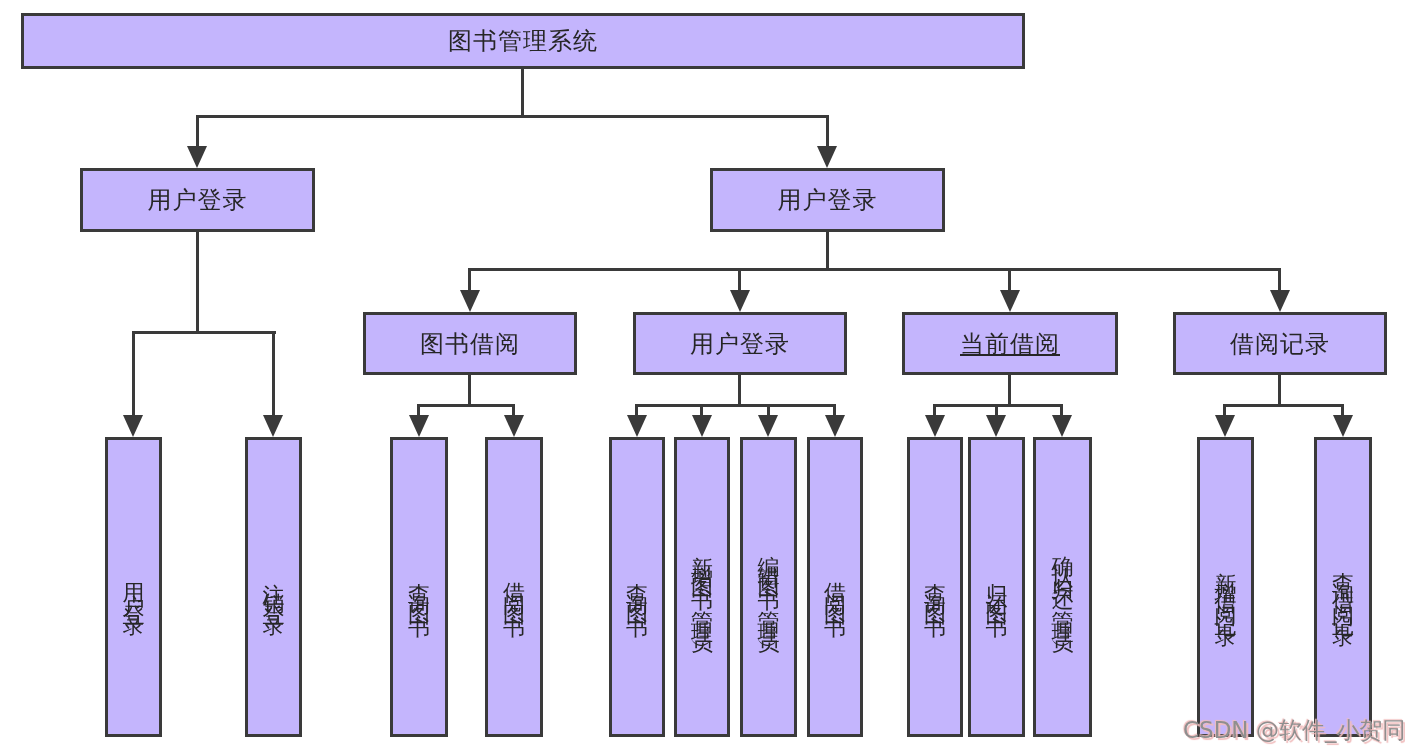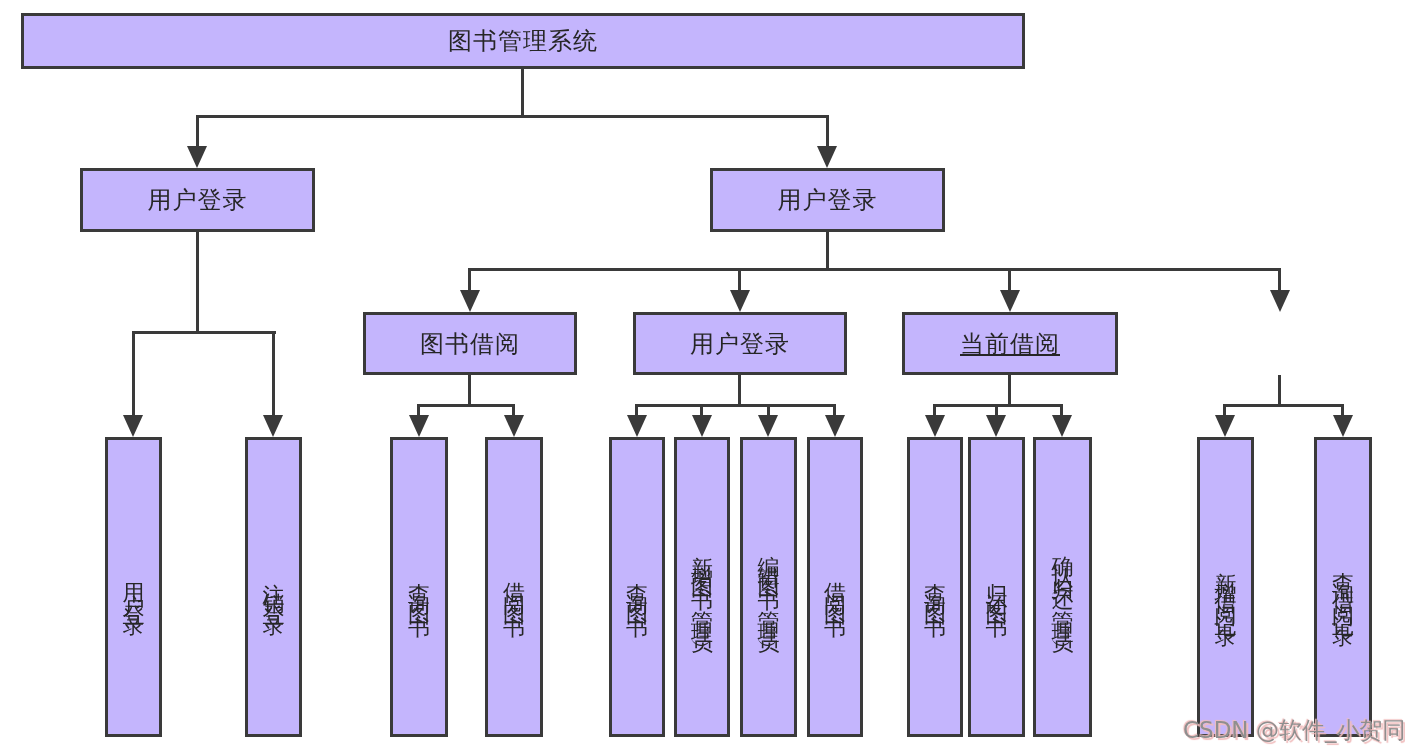--- a/index.html
+++ b/index.html
@@ -92,20 +92,23 @@
 
   <div class="box hbox" style="left:363px;top:312px;width:214px;height:63px;">
     <span>图书借阅</span>
   </div>
   <div class="box hbox" style="left:633px;top:312px;width:214px;height:63px;">
     <span>用户登录</span>
   </div>
   <div class="box hbox" style="left:902px;top:312px;width:216px;height:63px;text-decoration:underline;">
     <span>当前借阅</span>
   </div>
+  <div class="box hbox" style="left:1173px;top:312px;width:214px;height:63px;">
+    <span>借阅记录</span>
+  </div>
 
   <div class="line" style="left:468px;top:375px;width:3px;height:32px;"></div>
   <div class="line" style="left:417px;top:404px;width:98px;height:3px;"></div>
   <div class="line" style="left:417px;top:407px;width:3px;height:10px;"></div>
   <div class="line" style="left:512px;top:407px;width:3px;height:10px;"></div>
   <div class="arrow" style="left:409px;top:415px;"></div>
   <div class="arrow" style="left:504px;top:415px;"></div>
 
   <div class="line" style="left:738px;top:375px;width:3px;height:32px;"></div>
   <div class="line" style="left:635px;top:404px;width:201px;height:3px;"></div>

